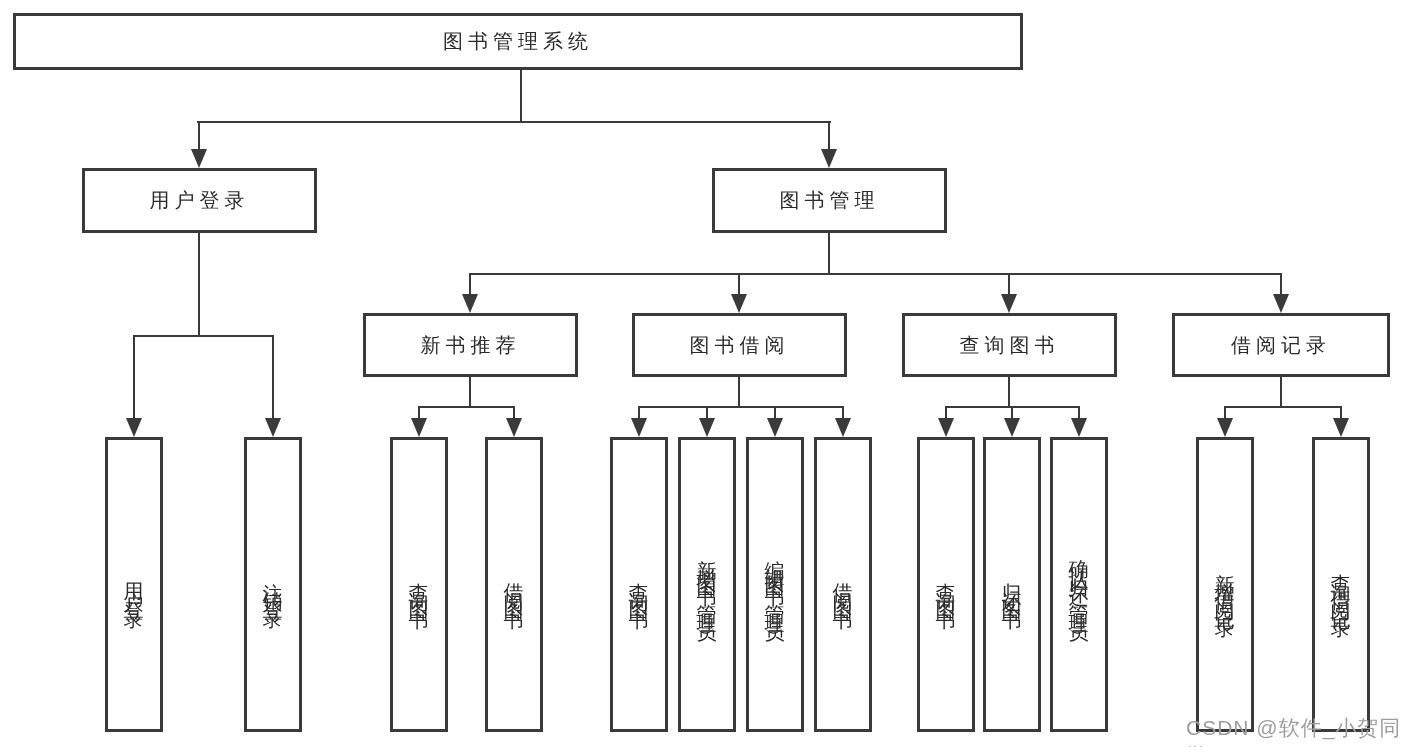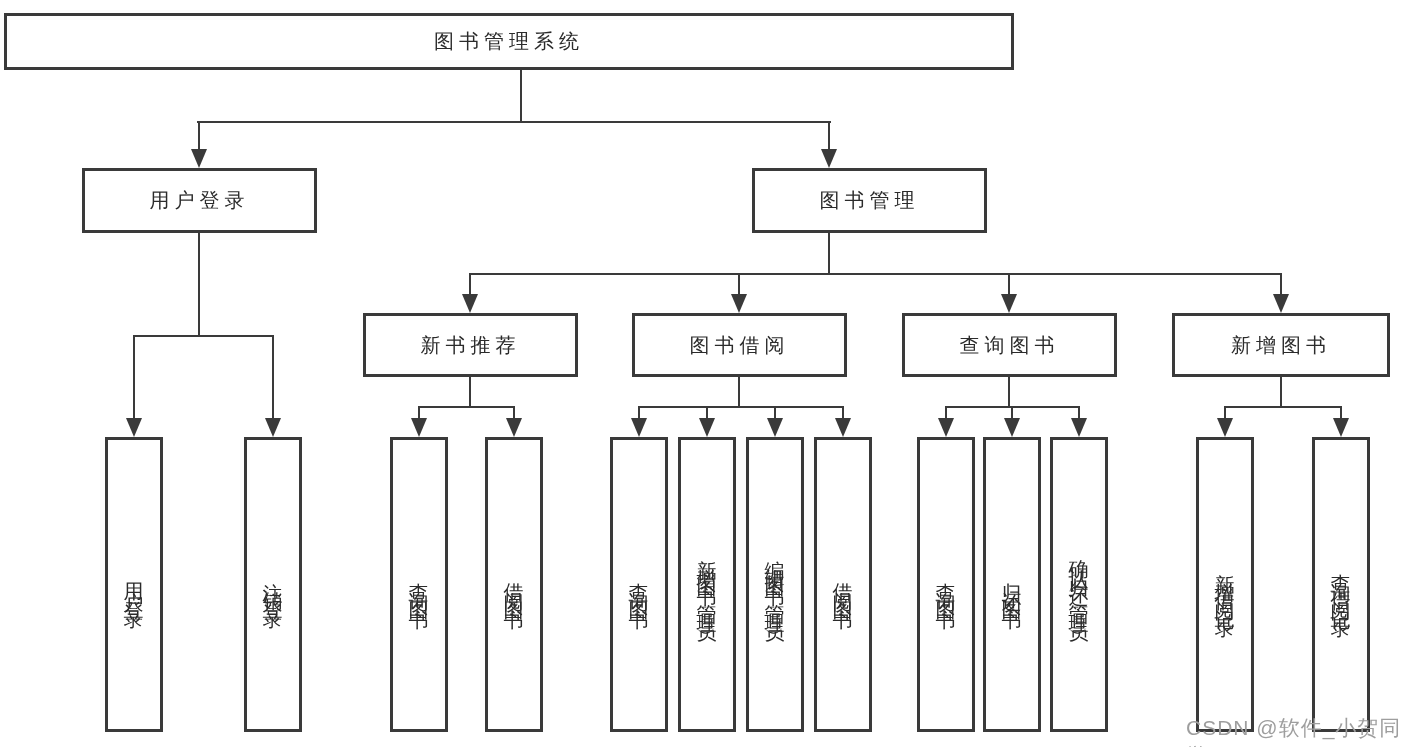--- a/index.html
+++ b/index.html
@@ -29,35 +29,35 @@
   .watermark{
     position:absolute;left:1186px;top:714px;z-index:5;
     color:var(--watermark,#9e9e9e);font-size:21px;letter-spacing:1px;
   }
 </style>
 </head>
 <body>
 
 <div class="canvas">
 
-  <div class="box" style="left:4px;top:13px;width:1010px;height:57px;">
+  <div class="box" style="left:13px;top:13px;width:1010px;height:57px;">
     <span>图书管理系统</span>
   </div>
 
   <div class="vline" style="left:520px;top:70px;height:51px;"></div>
   <div class="hline" style="left:197px;top:121px;width:634px;"></div>
   <div class="vline" style="left:198px;top:121px;height:30px;"></div>
   <div class="arr" style="left:191px;top:149px;"></div>
   <div class="vline" style="left:828px;top:121px;height:30px;"></div>
   <div class="arr" style="left:821px;top:149px;"></div>
 
   <div class="box" style="left:82px;top:168px;width:235px;height:65px;">
     <span>用户登录</span>
   </div>
-  <div class="box" style="left:752px;top:168px;width:235px;height:65px;">
+  <div class="box" style="left:712px;top:168px;width:235px;height:65px;">
     <span>图书管理</span>
   </div>
 
   <div class="vline" style="left:198px;top:233px;height:102px;"></div>
   <div class="hline" style="left:133px;top:335px;width:141px;"></div>
   <div class="vline" style="left:133px;top:335px;height:85px;"></div>
   <div class="arr" style="left:126px;top:418px;"></div>
   <div class="vline" style="left:272px;top:335px;height:85px;"></div>
   <div class="arr" style="left:265px;top:418px;"></div>
 
@@ -75,21 +75,21 @@
   <div class="box" style="left:632px;top:313px;width:215px;height:64px;">
     <span>图书借阅</span>
   </div>
   <div class="box" style="left:363px;top:313px;width:215px;height:64px;">
     <span>新书推荐</span>
   </div>
   <div class="box" style="left:902px;top:313px;width:215px;height:64px;">
     <span>查询图书</span>
   </div>
   <div class="box" style="left:1172px;top:313px;width:218px;height:64px;">
-    <span>新增图书</span>
+    <span>借阅记录</span>
   </div>
 
   <div class="vline" style="left:469px;top:377px;height:29px;"></div>
   <div class="hline" style="left:418px;top:406px;width:97px;"></div>
   <div class="vline" style="left:418px;top:406px;height:14px;"></div>
   <div class="arr" style="left:411px;top:418px;"></div>
   <div class="vline" style="left:513px;top:406px;height:14px;"></div>
   <div class="arr" style="left:506px;top:418px;"></div>
 
   <div class="vline" style="left:738px;top:377px;height:29px;"></div>

